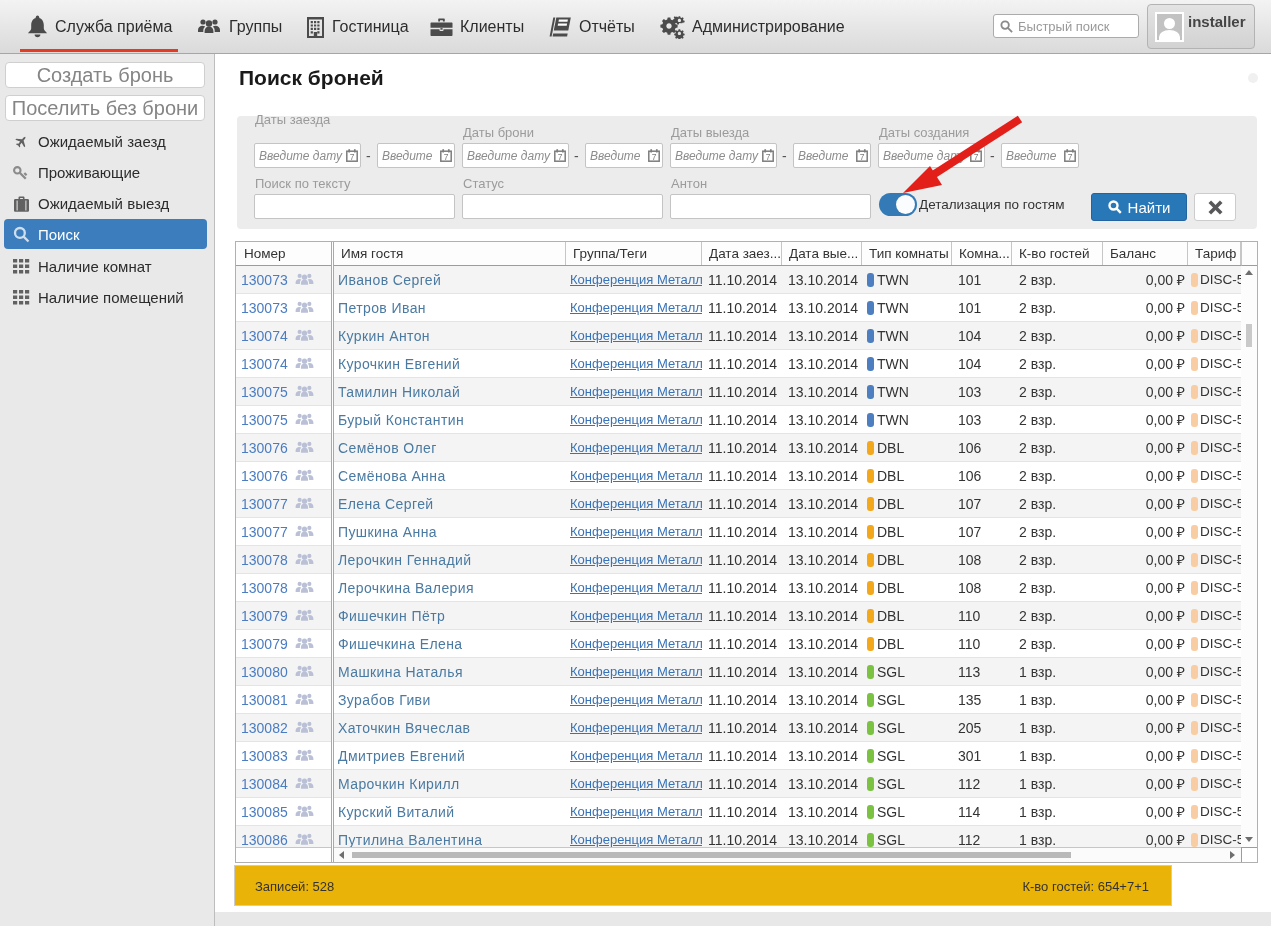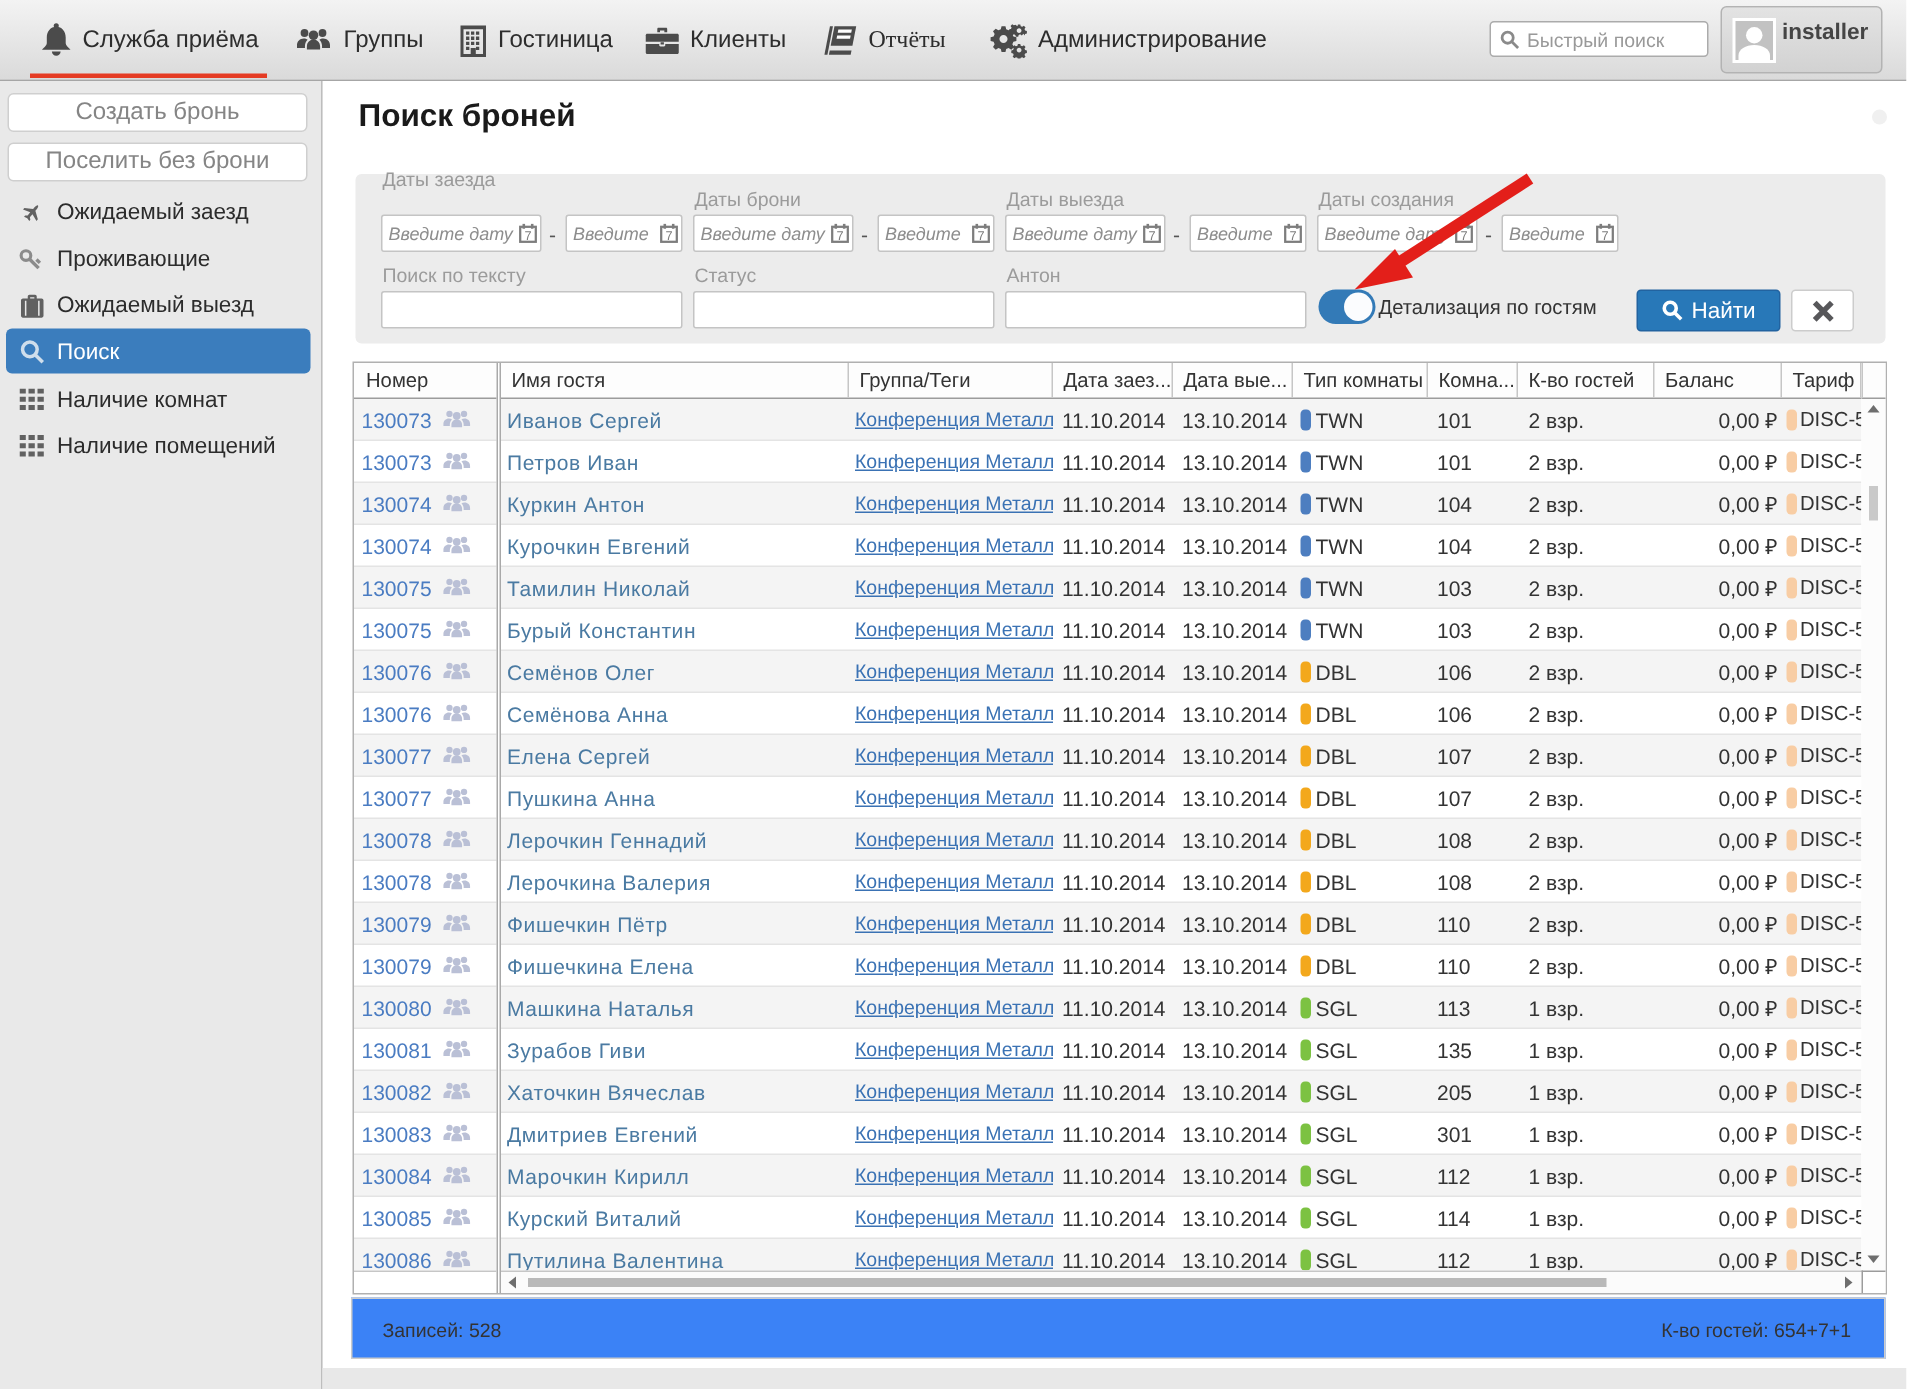--- a/index.html
+++ b/index.html
@@ -20,21 +20,21 @@
   border:1px solid #b3b3b3; border-radius:4px; }
 #avatar { position:absolute; left:7px; top:7px; width:29px; height:30px; background:#fff; }
 #avatar .ph { position:absolute; left:2px; top:2px; right:2px; bottom:2px; background:#c2c2c2; overflow:hidden; }
 #avatar .head { position:absolute; left:7px; top:4px; width:11px; height:11px; border-radius:50%; background:#fff; }
 #avatar .bodyy { position:absolute; left:2px; top:16px; width:21px; height:14px; border-radius:50% 50% 0 0; background:#fff; }
 #uname { position:absolute; left:40px; top:8px; font-size:15px; font-weight:bold; color:#454545; }
 
 
 #sidebar { position:absolute; left:0; top:54px; width:215px; height:872px; background:#e9e9e9; border-right:1px solid #bdbdbd; }
 .sbtn { position:absolute; left:5px; width:200px; height:26px; background:#fff; border:1px solid #cfcfcf; border-radius:4px;
-  color:#858585; font-size:16px; display:flex; align-items:center; justify-content:center; }
+  color:#858585; font-size:20px; display:flex; align-items:center; justify-content:center; }
 .mitem { position:absolute; left:0; width:215px; height:31px; display:flex; align-items:center; color:#2c2c2c; font-size:15px; }
 .mitem .micon { width:18px; margin:0 8px 0 12px; display:flex; justify-content:center; color:#616161; }
 #mactive { position:absolute; left:4px; top:165px; width:203px; height:30px; background:#3b7dbd; border-radius:4px;
   display:flex; align-items:center; color:#fff; font-size:15px; }
 #mactive .micon { width:18px; margin:0 8px 0 8px; display:flex; justify-content:center; color:#cfdeec; }
 
 
 #heading { position:absolute; left:239px; top:66px; font-size:21px; font-weight:bold; color:#1a1a1a; }
 
 #fpanel { position:absolute; left:237px; top:116px; width:1020px; height:113px; background:#ececec; border-radius:4px; }
@@ -78,21 +78,21 @@
 
 #vscroll { position:absolute; left:1005px; top:24px; width:16px; height:581px; background:#fcfcfc; }
 #vthumb { position:absolute; left:5px; top:58px; width:6px; height:23px; background:#c9c9c9; }
 #hscroll { position:absolute; left:98px; top:605px; width:907px; height:15px; background:#fbfbfb; border-top:1px solid #c6c6c6; }
 #hthumb { position:absolute; left:18px; top:4px; width:719px; height:6px; background:#b9b9b9; }
 #hcorner { position:absolute; left:1005px; top:605px; width:16px; height:15px; background:#fff; border-top:1px solid #9c9c9c; border-left:1px solid #9c9c9c; }
 #numfoot { position:absolute; left:0; top:605px; width:95px; height:15px; background:#fff; border-top:1px solid #c6c6c6; }
 .sarr { position:absolute; width:0; height:0; border-style:solid; }
 
 
-#gfooter { position:absolute; left:234px; top:865px; width:1023px; height:41px; background:#3b82f6; border:1px solid #ccc; }
+#gfooter { position:absolute; left:234px; top:865px; width:938px; height:41px; background:#eab308; border:1px solid #ccc; }
 #gfooter .fl { position:absolute; left:20px; top:13px; font-size:13px; color:#333; }
 #gfooter .fr { position:absolute; right:22px; top:13px; font-size:13px; color:#333; }
 #bottomstrip { position:absolute; left:215px; top:912px; width:1056px; height:14px; background:#e8e8e8; }
 
 #arrow { position:absolute; left:860px; top:100px; pointer-events:none; }
 </style>
 </head>
 <body>
 
 <div id="topbar">
@@ -118,21 +118,21 @@
         </svg>
       </span>Гостиница</div>
   <div class="tab" style="left:430px;"><span class="ticon">
         <svg width="23" height="21" viewBox="0 0 23 21" fill="currentColor">
           <path d="M8.2 5.5V3.4c0-.5.2-.9.7-.9h5.2c.5 0 .7.4.7.9v2.1h-1.9V4.3H10v1.2H8.2z"></path>
           <path d="M1.5 6.5h20c.6 0 1 .4 1 1v4.3h-22V7.5c0-.6.4-1 1-1z"></path>
           <path d="M.5 13.3h9v.9c0 .4.3.8.8.8h2.4c.5 0 .8-.4.8-.8v-.9h9V19c0 .6-.4 1-1 1h-20c-.6 0-1-.4-1-1v-5.7z"></path>
           <path d="M10.4 12.1h2.2v1.6h-2.2z"></path>
         </svg>
       </span>Клиенты</div>
-  <div class="tab" style="left:549px;font-family:Liberation Serif, serif;"><span class="ticon">
+  <div class="tab" style="left:549px;"><span class="ticon">
         <svg width="23" height="22" viewBox="0 0 23 22" fill="currentColor">
           <g transform="skewX(-11) translate(4,0)">
             <rect x="0.6" y="1.5" width="2" height="19"></rect>
             <rect x="3.6" y="1.5" width="14.5" height="13"></rect>
             <rect x="3.6" y="17.6" width="14.5" height="2.9"></rect>
             <rect x="6.6" y="3.6" width="9" height="2.2" fill="#fdfdfd"></rect>
             <rect x="6.6" y="7.6" width="9" height="2.2" fill="#fdfdfd"></rect>
           </g>
         </svg>
       </span>Отчёты</div>

